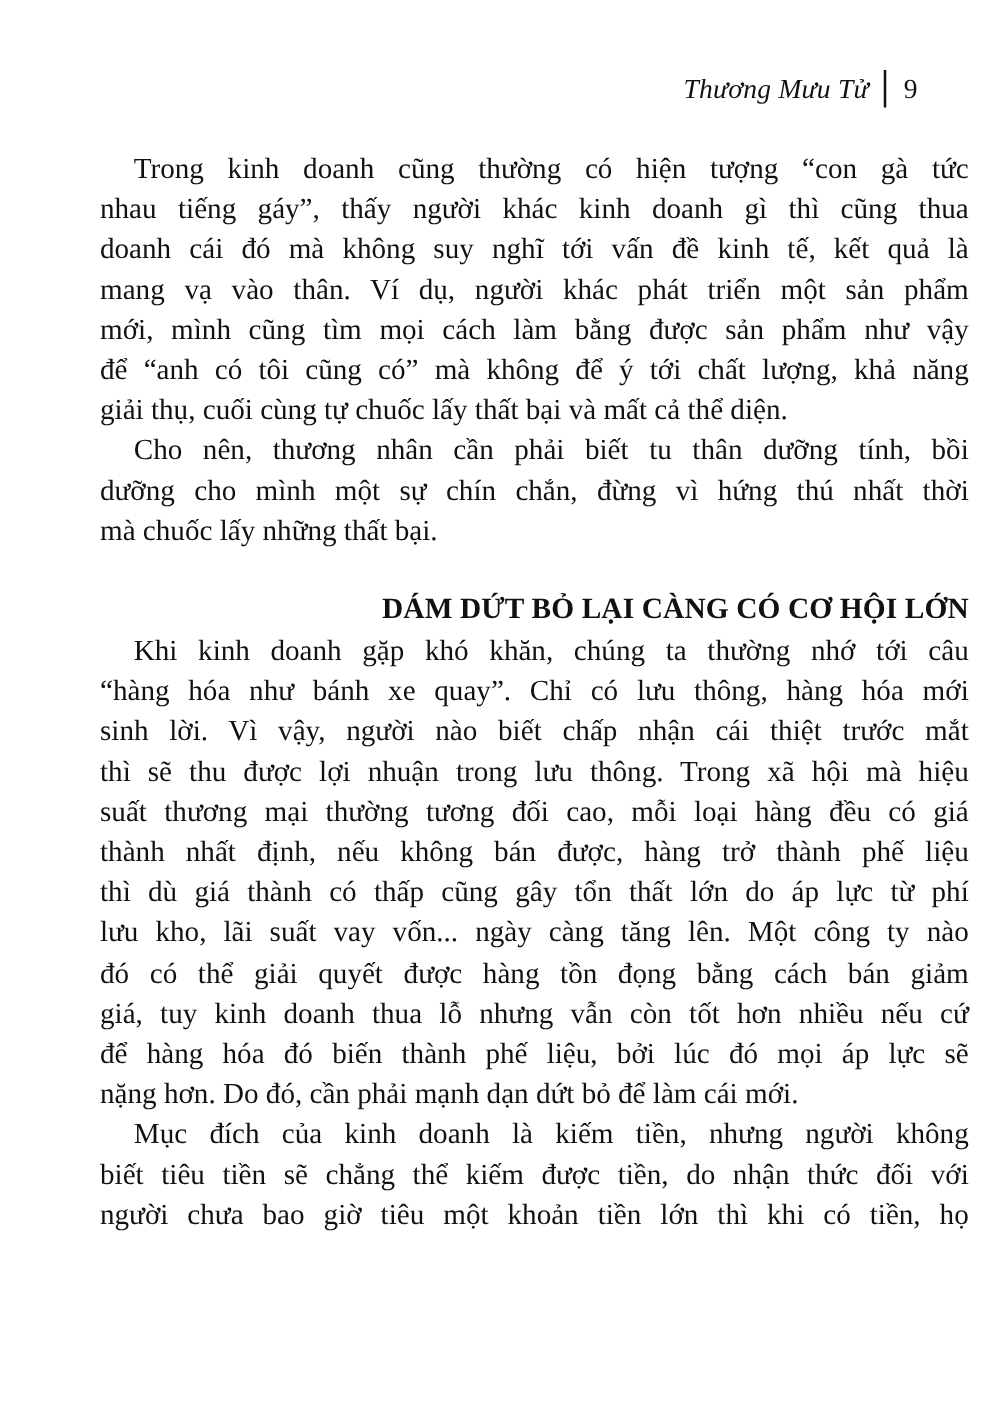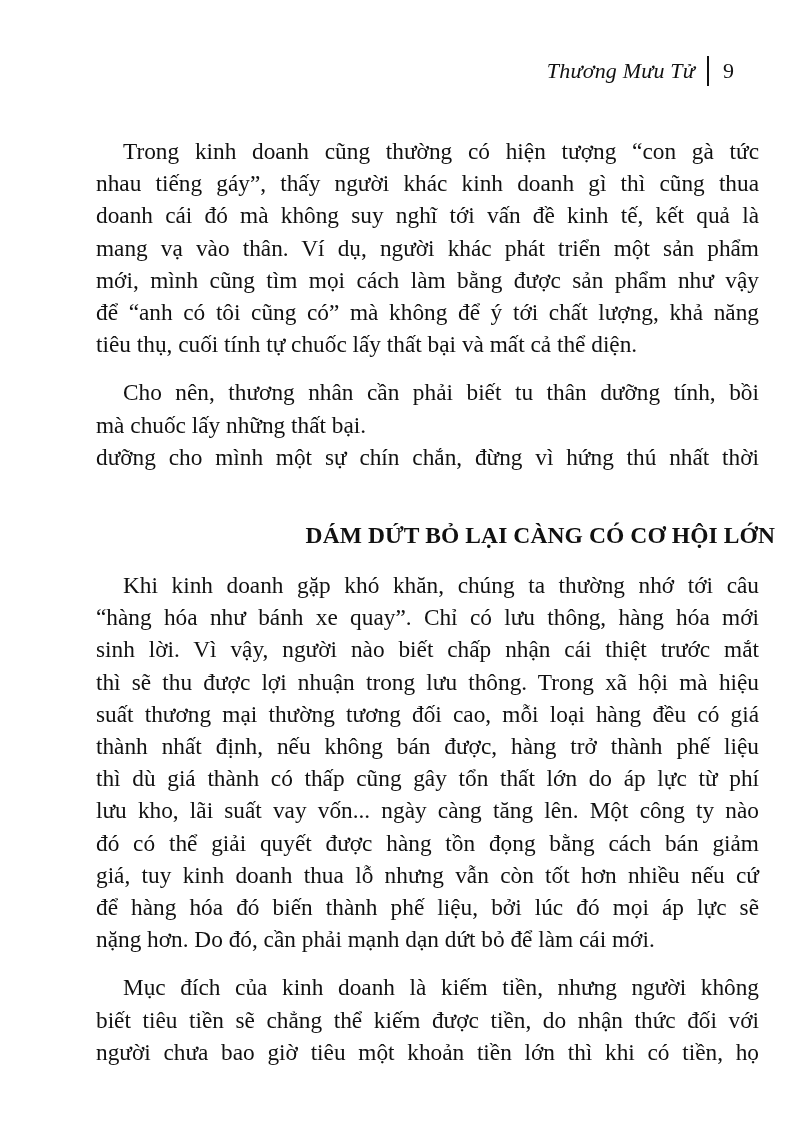--- a/index.html
+++ b/index.html
@@ -11,21 +11,21 @@
     font-family: "Liberation Serif", "DejaVu Serif", serif;
   }
   .rh-title { font-style: italic; font-size: 22px; letter-spacing: 0.2px; }
   .rh-sep { display: inline-block; width: 2px; height: 30px; background: #111; margin: 0 14px 0 12px; }
   .rh-page { font-size: 22px; }
   .content {
     position: absolute; left: 80px; top: 119px; width: 695px;
     font-family: "Liberation Serif", "DejaVu Serif", serif;
     font-size: 23.3px; line-height: 32.2px;
   }
-  .para { margin: 16px; text-align: justify; text-align-last: auto; }
+  .para { margin: 0; text-align: justify; text-align-last: auto; }
   .line { display: block; white-space: nowrap; text-align: justify; text-align-last: justify; }
   .line.last { text-align-last: left; }
   .line.indent { padding-left: 27px; }
   .heading {
     font-weight: bold; font-size: 23.5px; letter-spacing: 0.1px;
     margin: 0; padding-top: 26px; padding-bottom: 2px; line-height: 32px; white-space: nowrap; text-align: right;
   }
 </style>
 </head>
 <body>
@@ -40,27 +40,27 @@
 
   <div class="content">
 
     <div class="para">
       <span class="line indent">Trong kinh doanh cũng thường có hiện tượng “con gà tức</span>
       <span class="line">nhau tiếng gáy”, thấy người khác kinh doanh gì thì cũng thua</span>
       <span class="line">doanh cái đó mà không suy nghĩ tới vấn đề kinh tế, kết quả là</span>
       <span class="line">mang vạ vào thân. Ví dụ, người khác phát triển một sản phẩm</span>
       <span class="line">mới, mình cũng tìm mọi cách làm bằng được sản phẩm như vậy</span>
       <span class="line">để “anh có tôi cũng có” mà không để ý tới chất lượng, khả năng</span>
-      <span class="line last">tiêu thụ, cuối tính tự chuốc lấy thất bại và mất cả thể diện.</span>
+      <span class="line last">giải thụ, cuối cùng tự chuốc lấy thất bại và mất cả thể diện.</span>
     </div>
 
     <div class="para">
       <span class="line indent">Cho nên, thương nhân cần phải biết tu thân dưỡng tính, bồi</span>
+      <span class="line">dưỡng cho mình một sự chín chắn, đừng vì hứng thú nhất thời</span>
       <span class="line last">mà chuốc lấy những thất bại.</span>
-      <span class="line">dưỡng cho mình một sự chín chắn, đừng vì hứng thú nhất thời</span>
     </div>
 
     <h2 class="heading" style="padding-top:30px;">DÁM DỨT BỎ LẠI CÀNG CÓ CƠ HỘI LỚN</h2>
 
     <div class="para">
       <span class="line indent">Khi kinh doanh gặp khó khăn, chúng ta thường nhớ tới câu</span>
       <span class="line">“hàng hóa như bánh xe quay”. Chỉ có lưu thông, hàng hóa mới</span>
       <span class="line">sinh lời. Vì vậy, người nào biết chấp nhận cái thiệt trước mắt</span>
       <span class="line">thì sẽ thu được lợi nhuận trong lưu thông. Trong xã hội mà hiệu</span>
       <span class="line">suất thương mại thường tương đối cao, mỗi loại hàng đều có giá</span>

